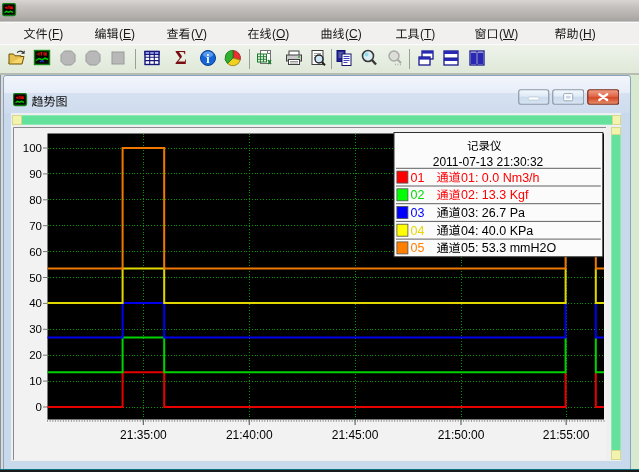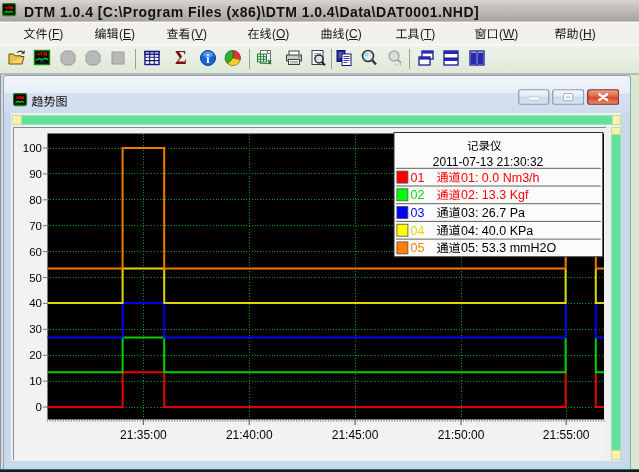--- a/index.html
+++ b/index.html
@@ -35,21 +35,20 @@
         <path id="g22" d="M64 765C117 714 180 642 207 596L269 638C239 684 175 753 122 801ZM455 368H790V284H455ZM455 231H790V147H455ZM455 504H790V421H455ZM384 561V89H863V561H624C635 586 647 616 659 645H947V708H760C784 741 809 781 833 818L759 840C743 801 711 747 684 708H497L549 732C537 763 505 811 476 844L414 817C440 784 468 739 481 708H311V645H576C570 618 561 587 553 561ZM262 483H51V413H190V102C145 86 94 44 42 -7L89 -68C140 -6 191 47 227 47C250 47 281 17 324 -7C393 -46 479 -57 597 -57C693 -57 869 -51 941 -46C942 -25 954 9 962 27C865 17 716 10 599 10C490 10 404 17 340 52C305 72 282 90 262 100Z"></path>
       </defs>
     </svg>
 <div class="abs" style="left:0;top:0;width:639px;height:22px;background:linear-gradient(180deg,#d8d5d2 0%,#c6c3c0 30%,#b5b2af 70%,#a5a2a0 100%);border-bottom:1px solid #c8c6c4"></div>
 <svg style="position:absolute;left:2.0px;top:3.0px;" width="15" height="15" viewBox="0 0 15 15">
       <rect x="0.5" y="0.5" width="13" height="12" rx="2" fill="#0a0a0a" stroke="#158018" stroke-width="1.3"></rect>
       <rect x="2.6" y="2.6" width="8.8" height="4.2" fill="#200000"></rect>
       <path d="M3 4.6 h1.4 M5 3.4 v2.6 M6.2 3.4 h1.6 M7 3.4 v2.6 M8.6 3.4 v2.6 M9.4 3.4 l1.4 2.6 M10.8 3.4 l-1.4 2.6" stroke="#e00000" stroke-width="1.1" fill="none"></path>
       <path d="M2.5 9.8 L4.5 8.3 L6.5 9.3 L8.5 8.3 L11 9.3" stroke="#00d000" stroke-width="1.4" fill="none"></path>
     </svg>
-<div class="abs" style="left:24px;top:3.5px;font-size:14px;font-weight:700;color:#111;white-space:pre;letter-spacing:0.45px">DTM 1.0.4 [C:\Program Files (x86)\DTM 1.0.4\Data\DAT0001.NHD]</div>
 <div class="abs" style="left:0;top:22px;width:639px;height:22px;background:#f1f0ee;border-top:1px solid #fbfbfa"></div>
 <svg style="position:absolute;left:23.0px;top:25.0px;" width="25" height="17" viewBox="0 0 25 17">
       <use href="#g0" transform="translate(0.5,13.2) scale(0.0120,-0.0120)" fill="#1a1a1a"></use>
       <use href="#g1" transform="translate(12.5,13.2) scale(0.0120,-0.0120)" fill="#1a1a1a"></use>
     </svg>
 <div class="abs" style="left:48px;top:27px;font-size:12px;color:#1a1a1a">(<span style="text-decoration:underline">F</span>)</div>
 <svg style="position:absolute;left:94.0px;top:25.0px;" width="25" height="17" viewBox="0 0 25 17">
       <use href="#g2" transform="translate(0.5,13.2) scale(0.0120,-0.0120)" fill="#1a1a1a"></use>
       <use href="#g3" transform="translate(12.5,13.2) scale(0.0120,-0.0120)" fill="#1a1a1a"></use>
     </svg>

